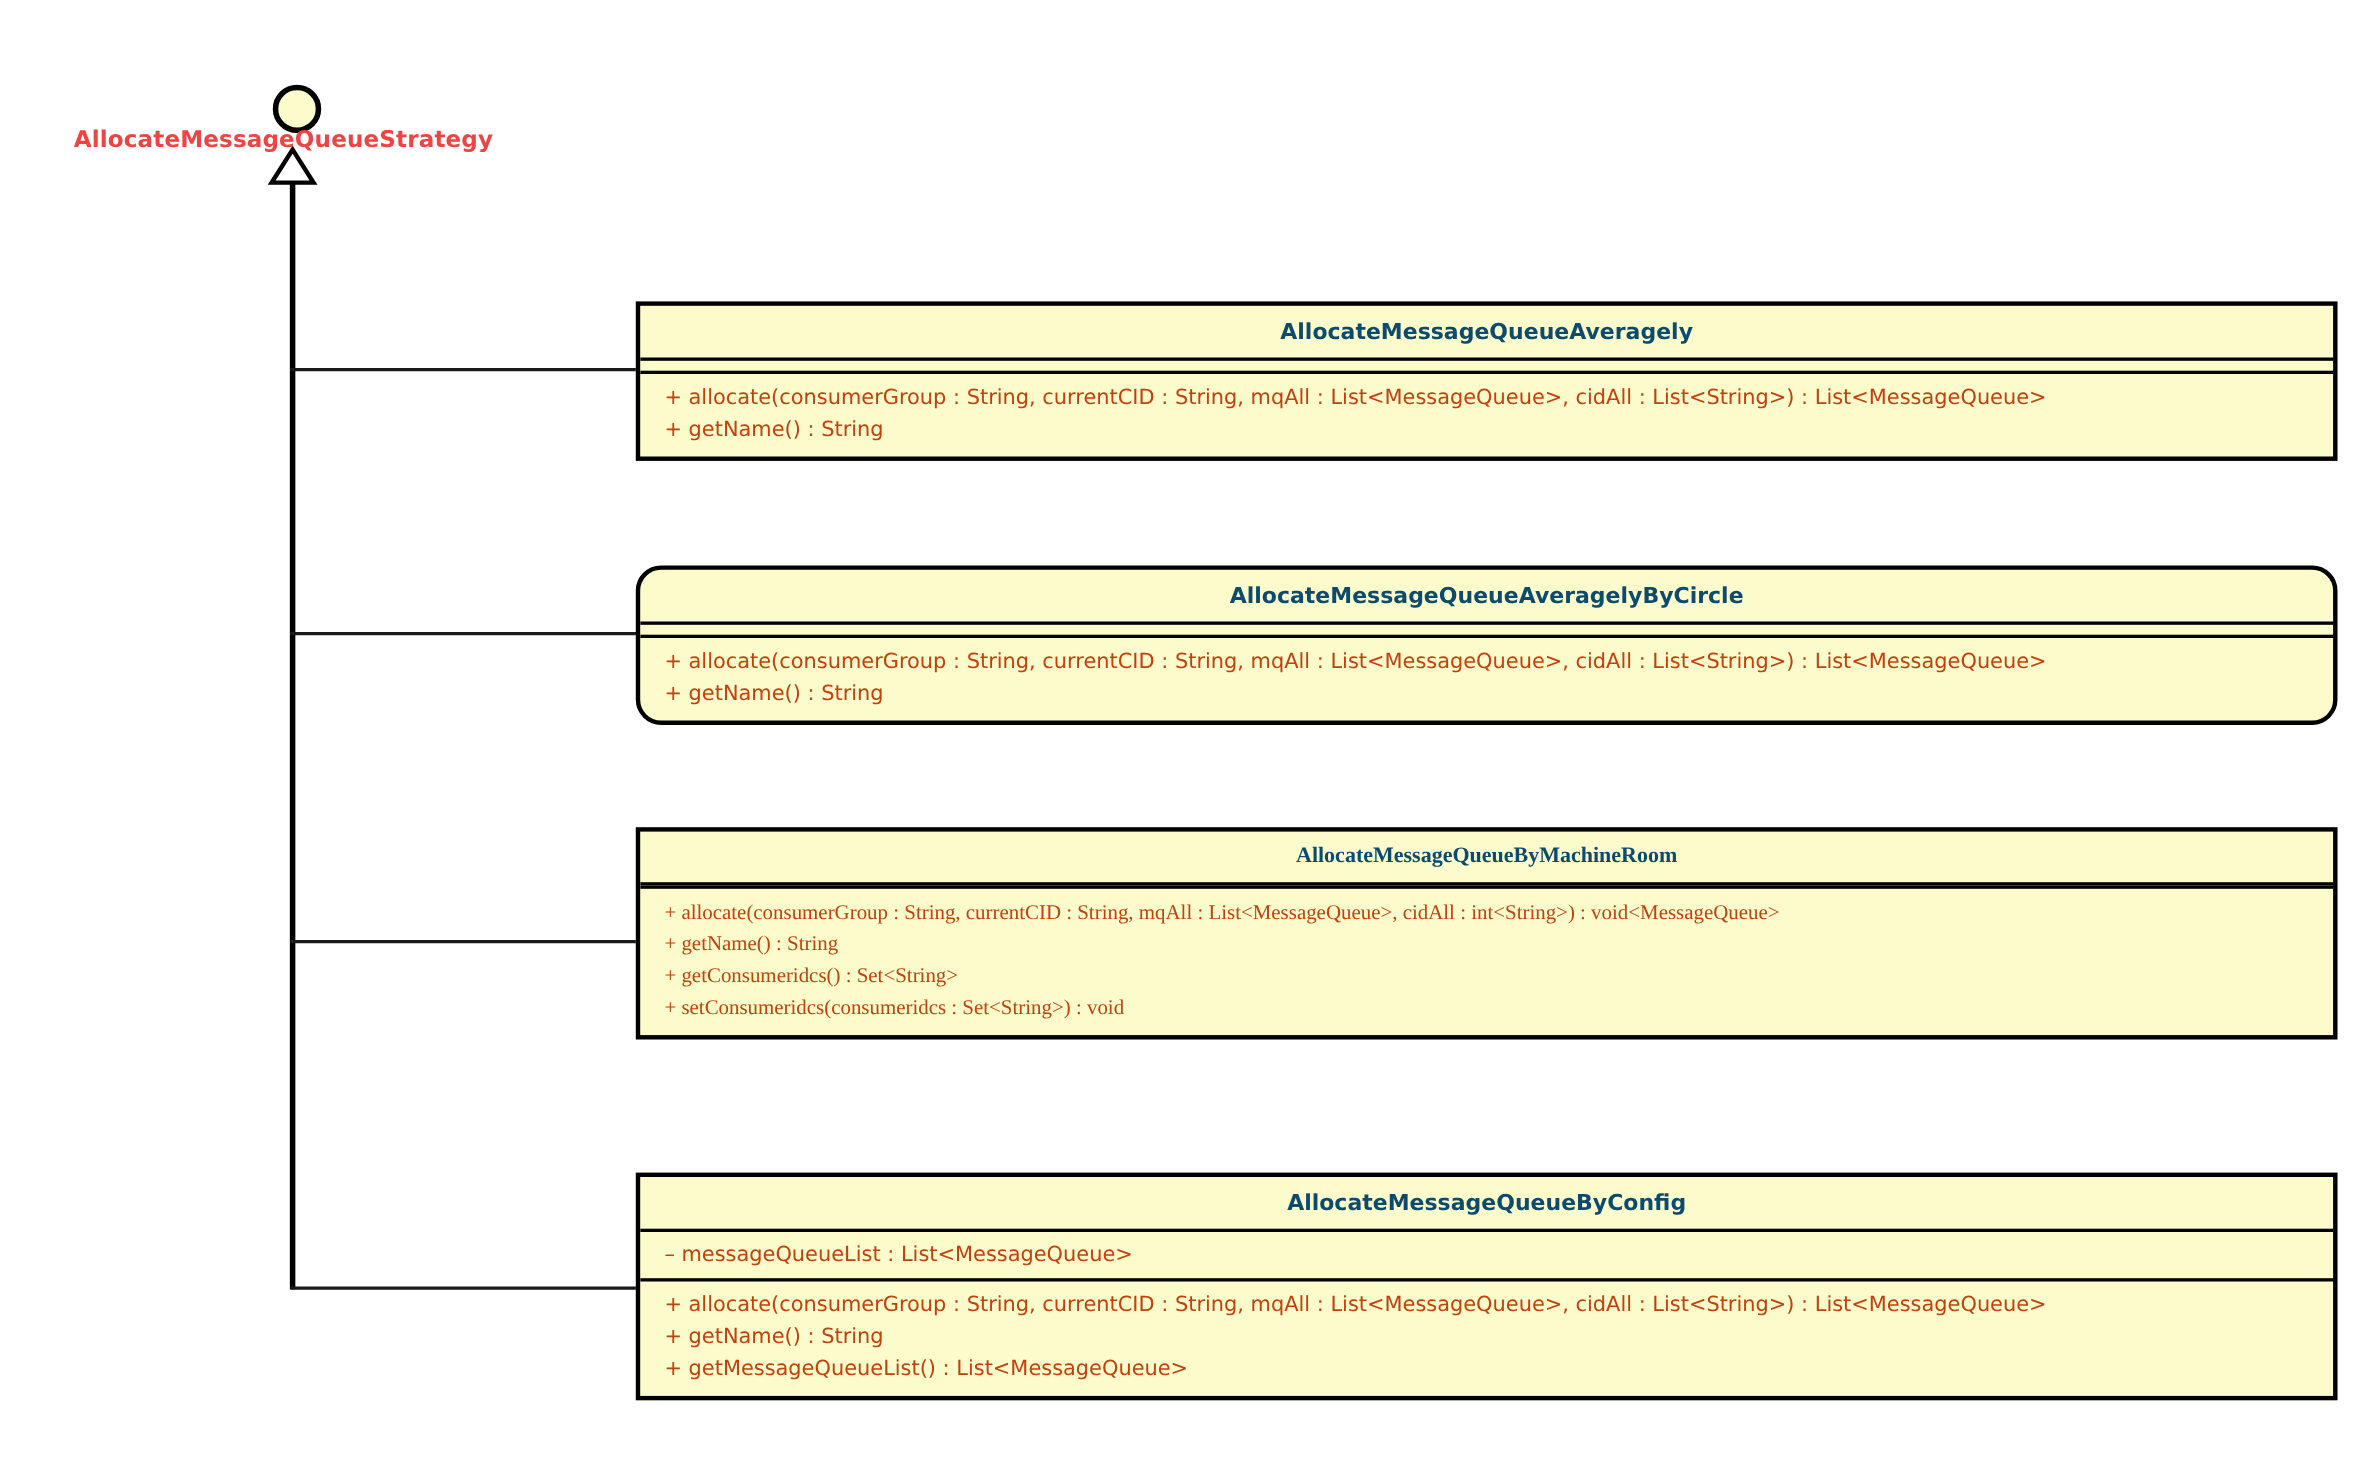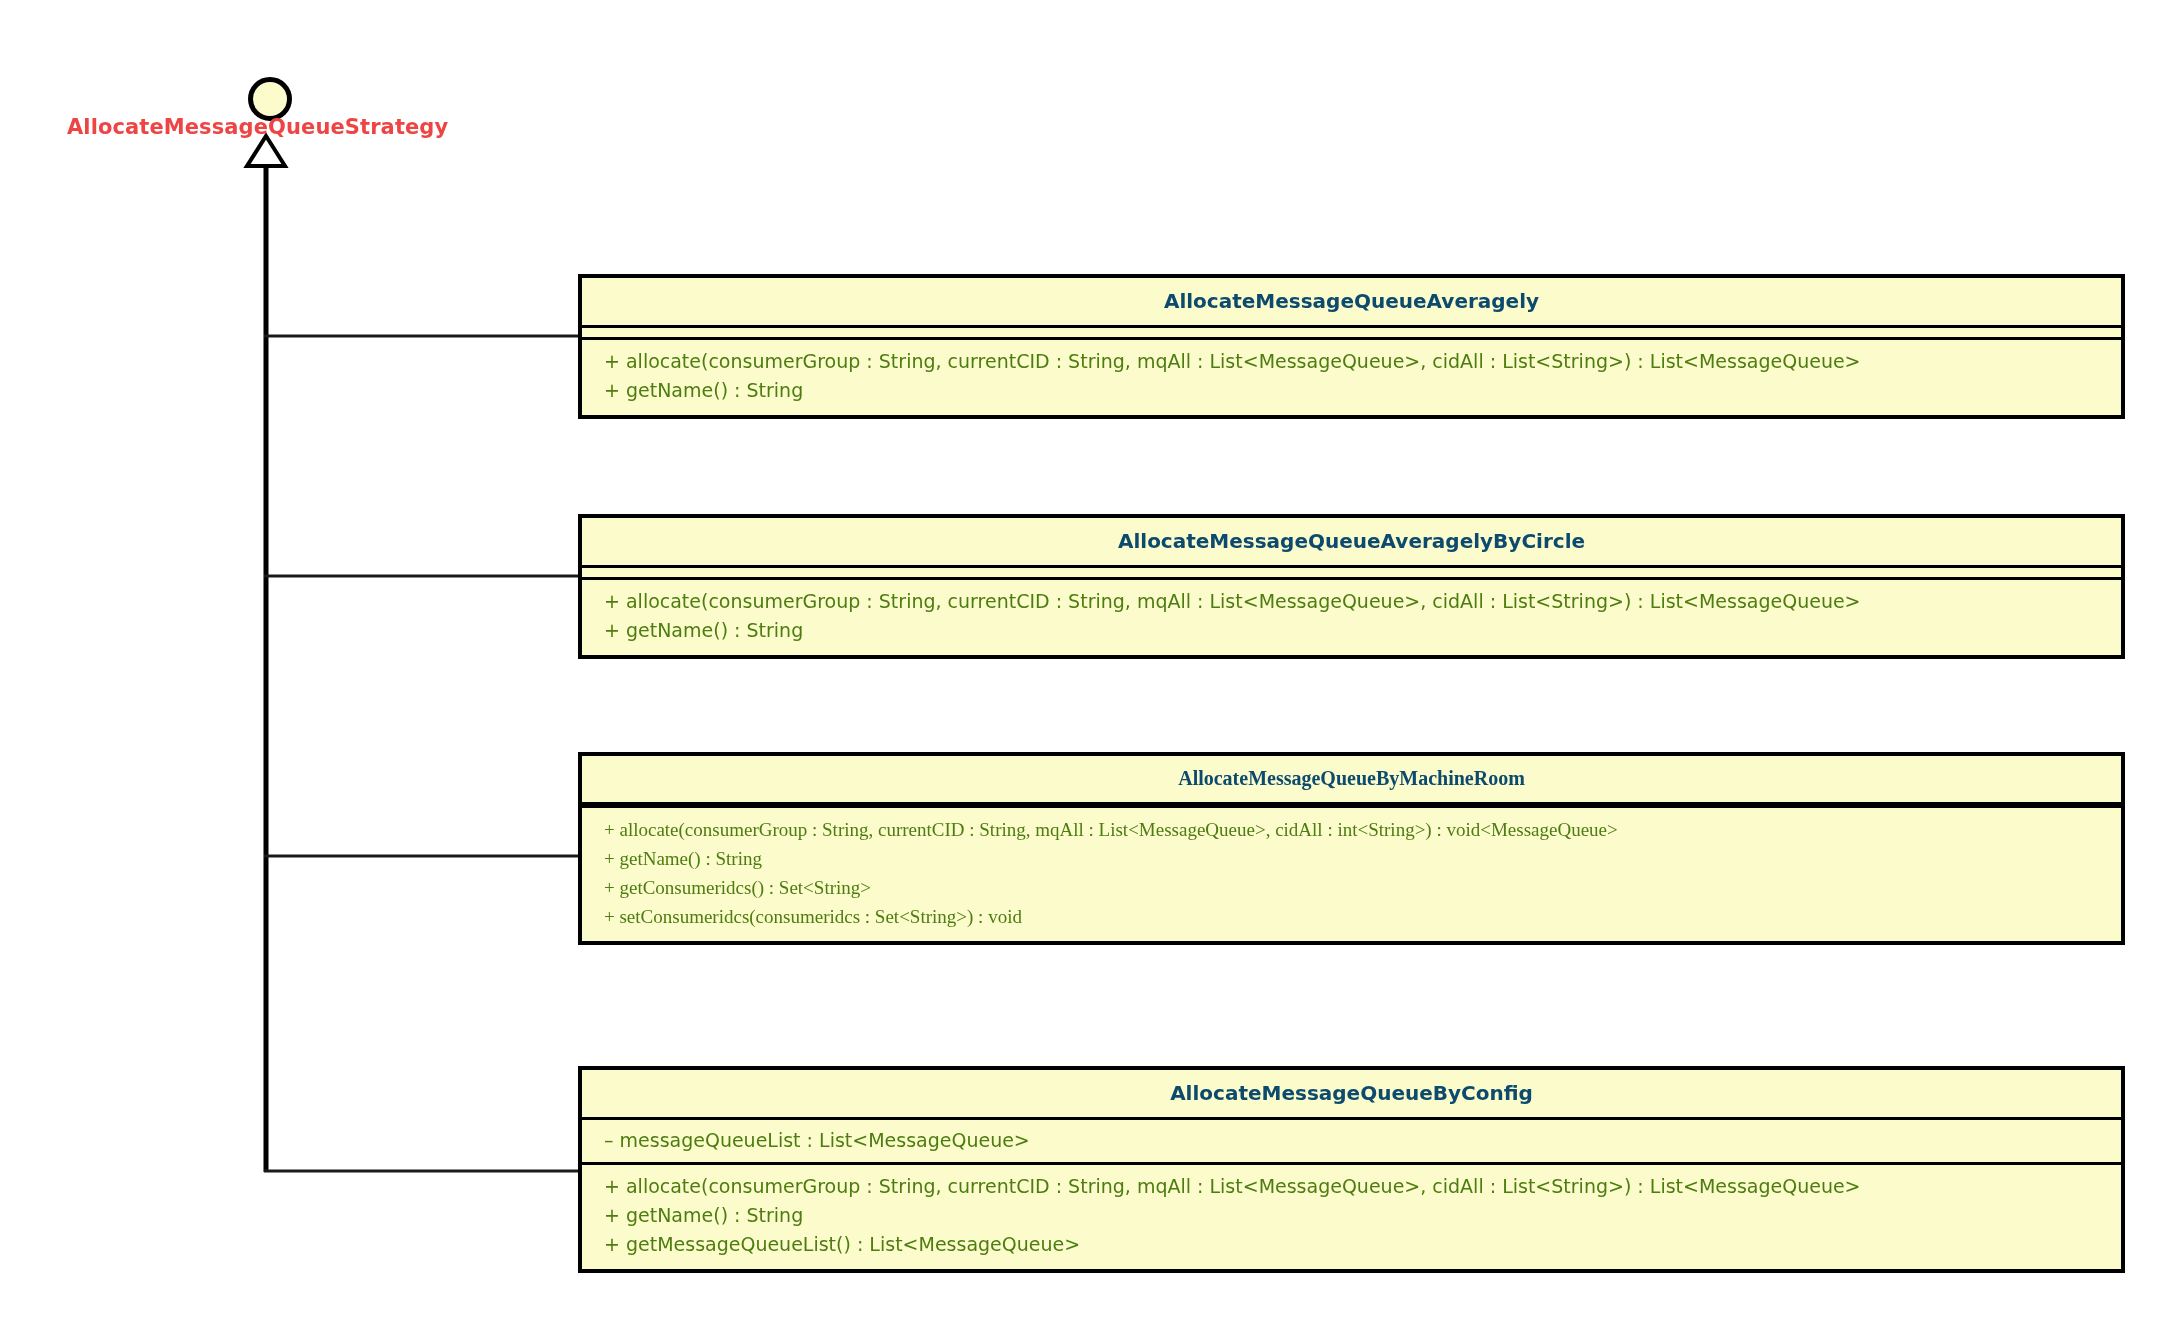--- a/index.html
+++ b/index.html
@@ -77,21 +77,21 @@
   }
   .uml-attrs.empty {
     padding: 0;
     height: 9px;
   }
   .uml-methods {
     padding: 7px 0 10px 0;
   }
   .uml-member {
     font-size: 19px;
-    color: #4d7c0f;
+    color: #c2410c;
     white-space: nowrap;
     padding: 0 0 0 22px;
     line-height: 29px;
   }
 </style>
 </head>
 <body>
 
 <div id="canvas">
 
@@ -117,21 +117,21 @@
     <div class="uml-title">AllocateMessageQueueAveragely</div>
     <div class="compartment-sep"></div>
     <div class="uml-attrs empty"></div>
     <div class="compartment-sep"></div>
     <div class="uml-methods">
       <div class="uml-member">+ allocate(consumerGroup : String, currentCID : String, mqAll : List&lt;MessageQueue&gt;, cidAll : List&lt;String&gt;) : List&lt;MessageQueue&gt;</div>
       <div class="uml-member">+ getName() : String</div>
     </div>
   </div>
 
-  <div class="uml-class" style="left:578px; top:514px; width:1547px;">
+  <div class="uml-class" style="left:578px; top:514px; width:1547px;border-radius:23px;">
     <div class="uml-title">AllocateMessageQueueAveragelyByCircle</div>
     <div class="compartment-sep"></div>
     <div class="uml-attrs empty"></div>
     <div class="compartment-sep"></div>
     <div class="uml-methods">
       <div class="uml-member">+ allocate(consumerGroup : String, currentCID : String, mqAll : List&lt;MessageQueue&gt;, cidAll : List&lt;String&gt;) : List&lt;MessageQueue&gt;</div>
       <div class="uml-member">+ getName() : String</div>
     </div>
   </div>
 

